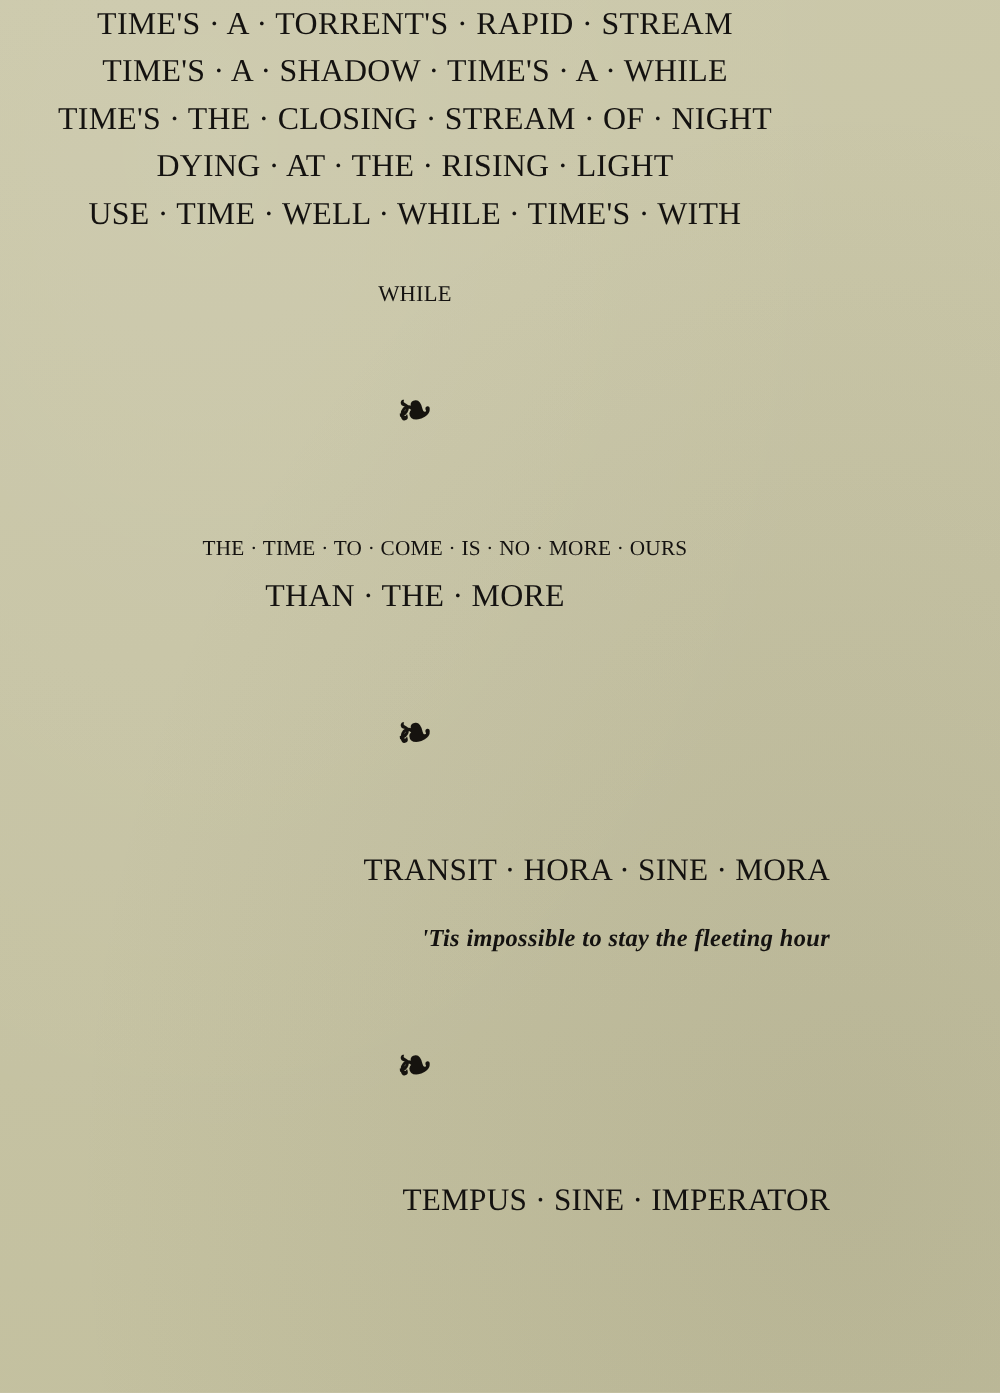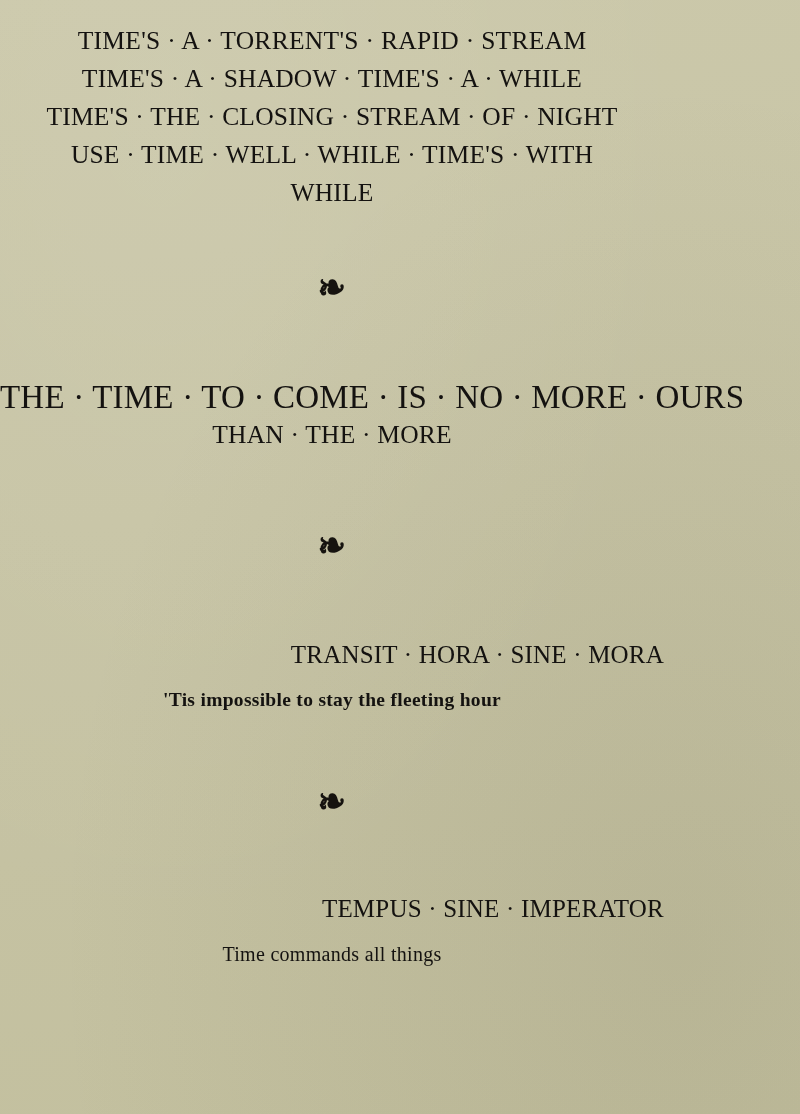--- a/index.html
+++ b/index.html
@@ -20,35 +20,35 @@
     position: absolute;
     inset: 0;
     background:
       radial-gradient(ellipse at 20% 10%, rgba(255,255,255,0.07), rgba(255,255,255,0) 60%),
       radial-gradient(ellipse at 85% 85%, rgba(80,75,50,0.10), rgba(0,0,0,0) 65%),
       linear-gradient(175deg, #cbc8aa 0%, #c7c4a5 45%, #c3c09f 100%);
   }
   .content {
     position: relative;
     width: 664px;
-    padding-top: 22px;
     box-sizing: border-box;
   }
   .stanza {
     text-align: center;
   }
   .line {
     font-size: 25.5px;
     line-height: 38px;
     letter-spacing: 0.2px;
     white-space: nowrap;
     font-weight: 400;
   }
   .line.wide {
-    font-size: 33px;
+    font-size: 17px;
+    margin-left: 48px;
   }
   
   .block-main .line:nth-child(1) { letter-spacing: 0.3px; }
   .block-main .line:nth-child(3) { font-size: 25.5px; }
   .block-main .line:nth-child(6) { font-size: 18px; margin-top: 26px; }
 
   .ornament {
     text-align: center;
     font-family: "DejaVu Serif", serif;
     font-size: 40px;
@@ -68,44 +68,46 @@
   .gap-5 { height: 66px; }
   .gap-6 { height: 70px; }
 
   .latin {
     text-align: right;
     font-size: 25px;
     line-height: 34px;
     letter-spacing: 0.2px;
   }
   .gloss {
-    text-align: center;
+    text-align: right;
     font-family: "Liberation Serif", serif;
+    font-style: italic;
     font-size: 19.5px;
     line-height: 28px;
     letter-spacing: 0.3px;
-    margin-top: 14px;
+    margin-top: 24px;
     font-weight: 600;
   }
   .gloss.light {
     font-weight: 500;
     font-size: 20px;
   }
 </style>
 </head>
 <body>
 
 <div class="page"></div>
 
 <div class="content">
 
   <div class="stanza block-main">
     <div class="line">TIME'S · A · TORRENT'S · RAPID · STREAM</div>
     <div class="line">TIME'S · A · SHADOW · TIME'S · A · WHILE</div>
     <div class="line">TIME'S · THE · CLOSING · STREAM · OF · NIGHT</div>
+    <div class="line">DYING · AT · THE · RISING · LIGHT</div>
     <div class="line">USE · TIME · WELL · WHILE · TIME'S · WITH</div>
     <div class="line">WHILE</div>
   </div>
 
   <div class="gap-1"></div>
 
   <div class="ornament">
     <span>❧</span>
   </div>
 
@@ -132,16 +134,15 @@
   <div class="gap-5"></div>
 
   <div class="ornament">
     <span>❧</span>
   </div>
 
   <div class="gap-6"></div>
 
   <div>
     <div class="latin">TEMPUS · SINE · IMPERATOR</div>
-    <div class="gloss light">Time commands all things</div>
   </div>
 
 </div>
 
 </body></html>

